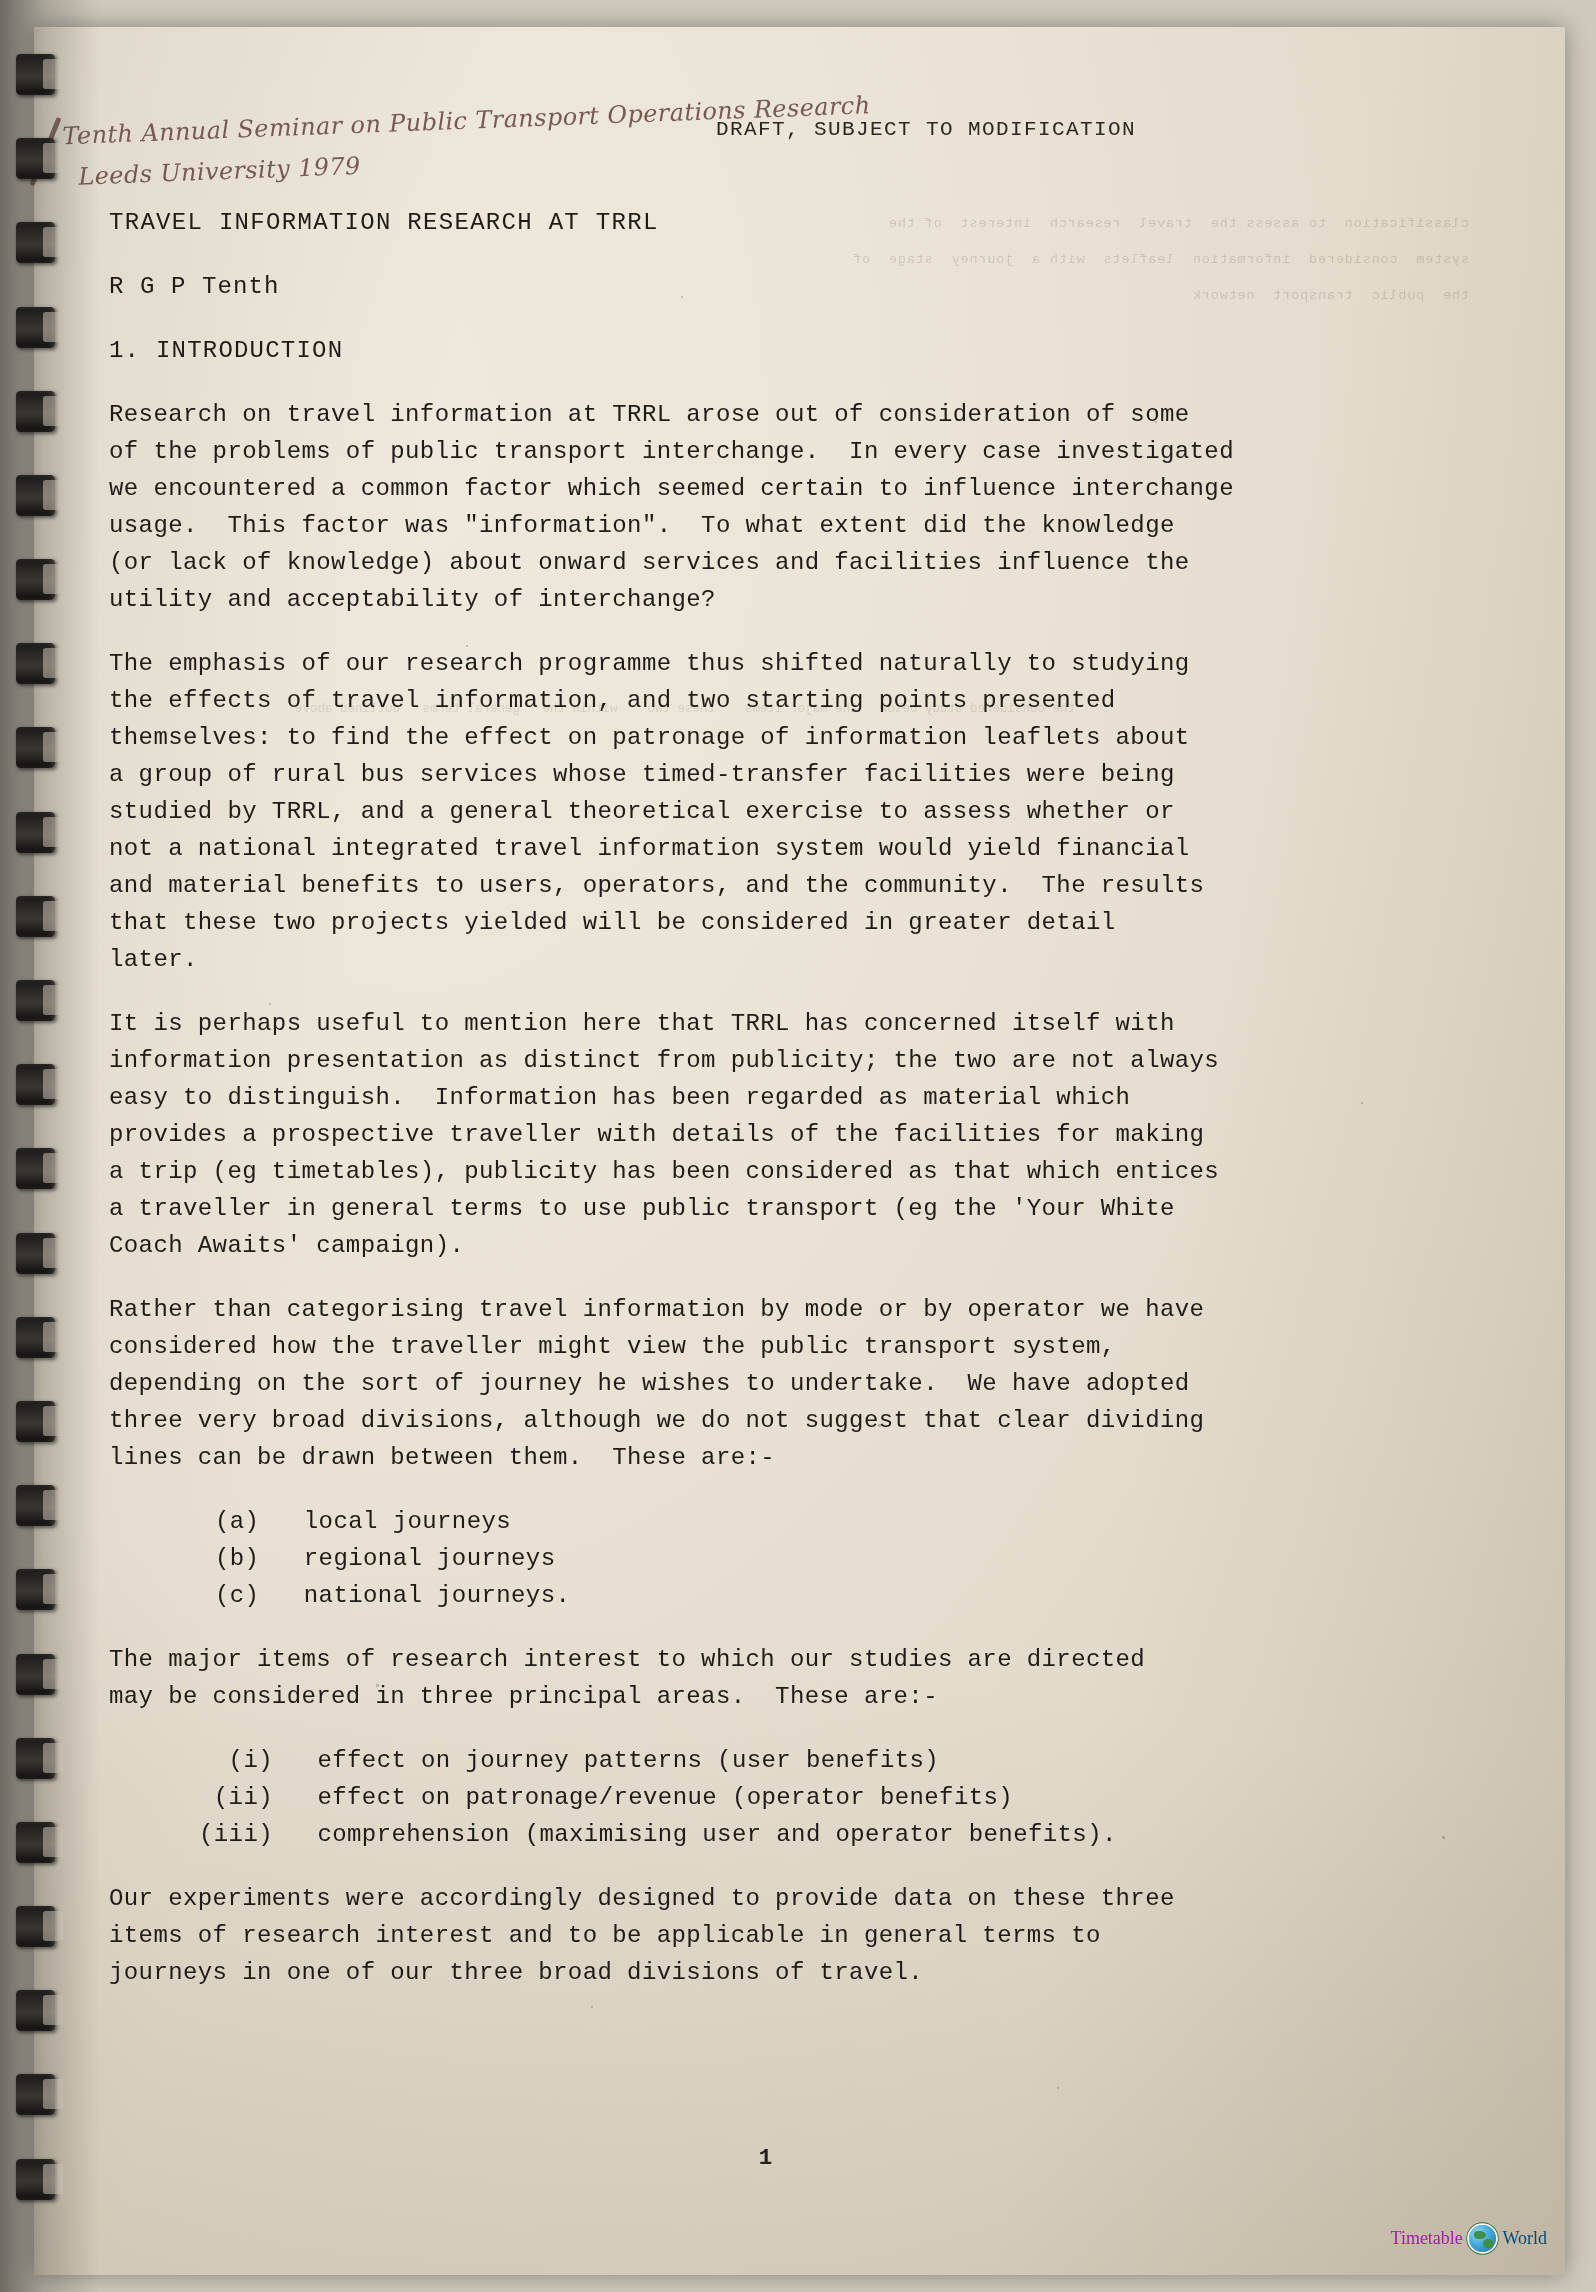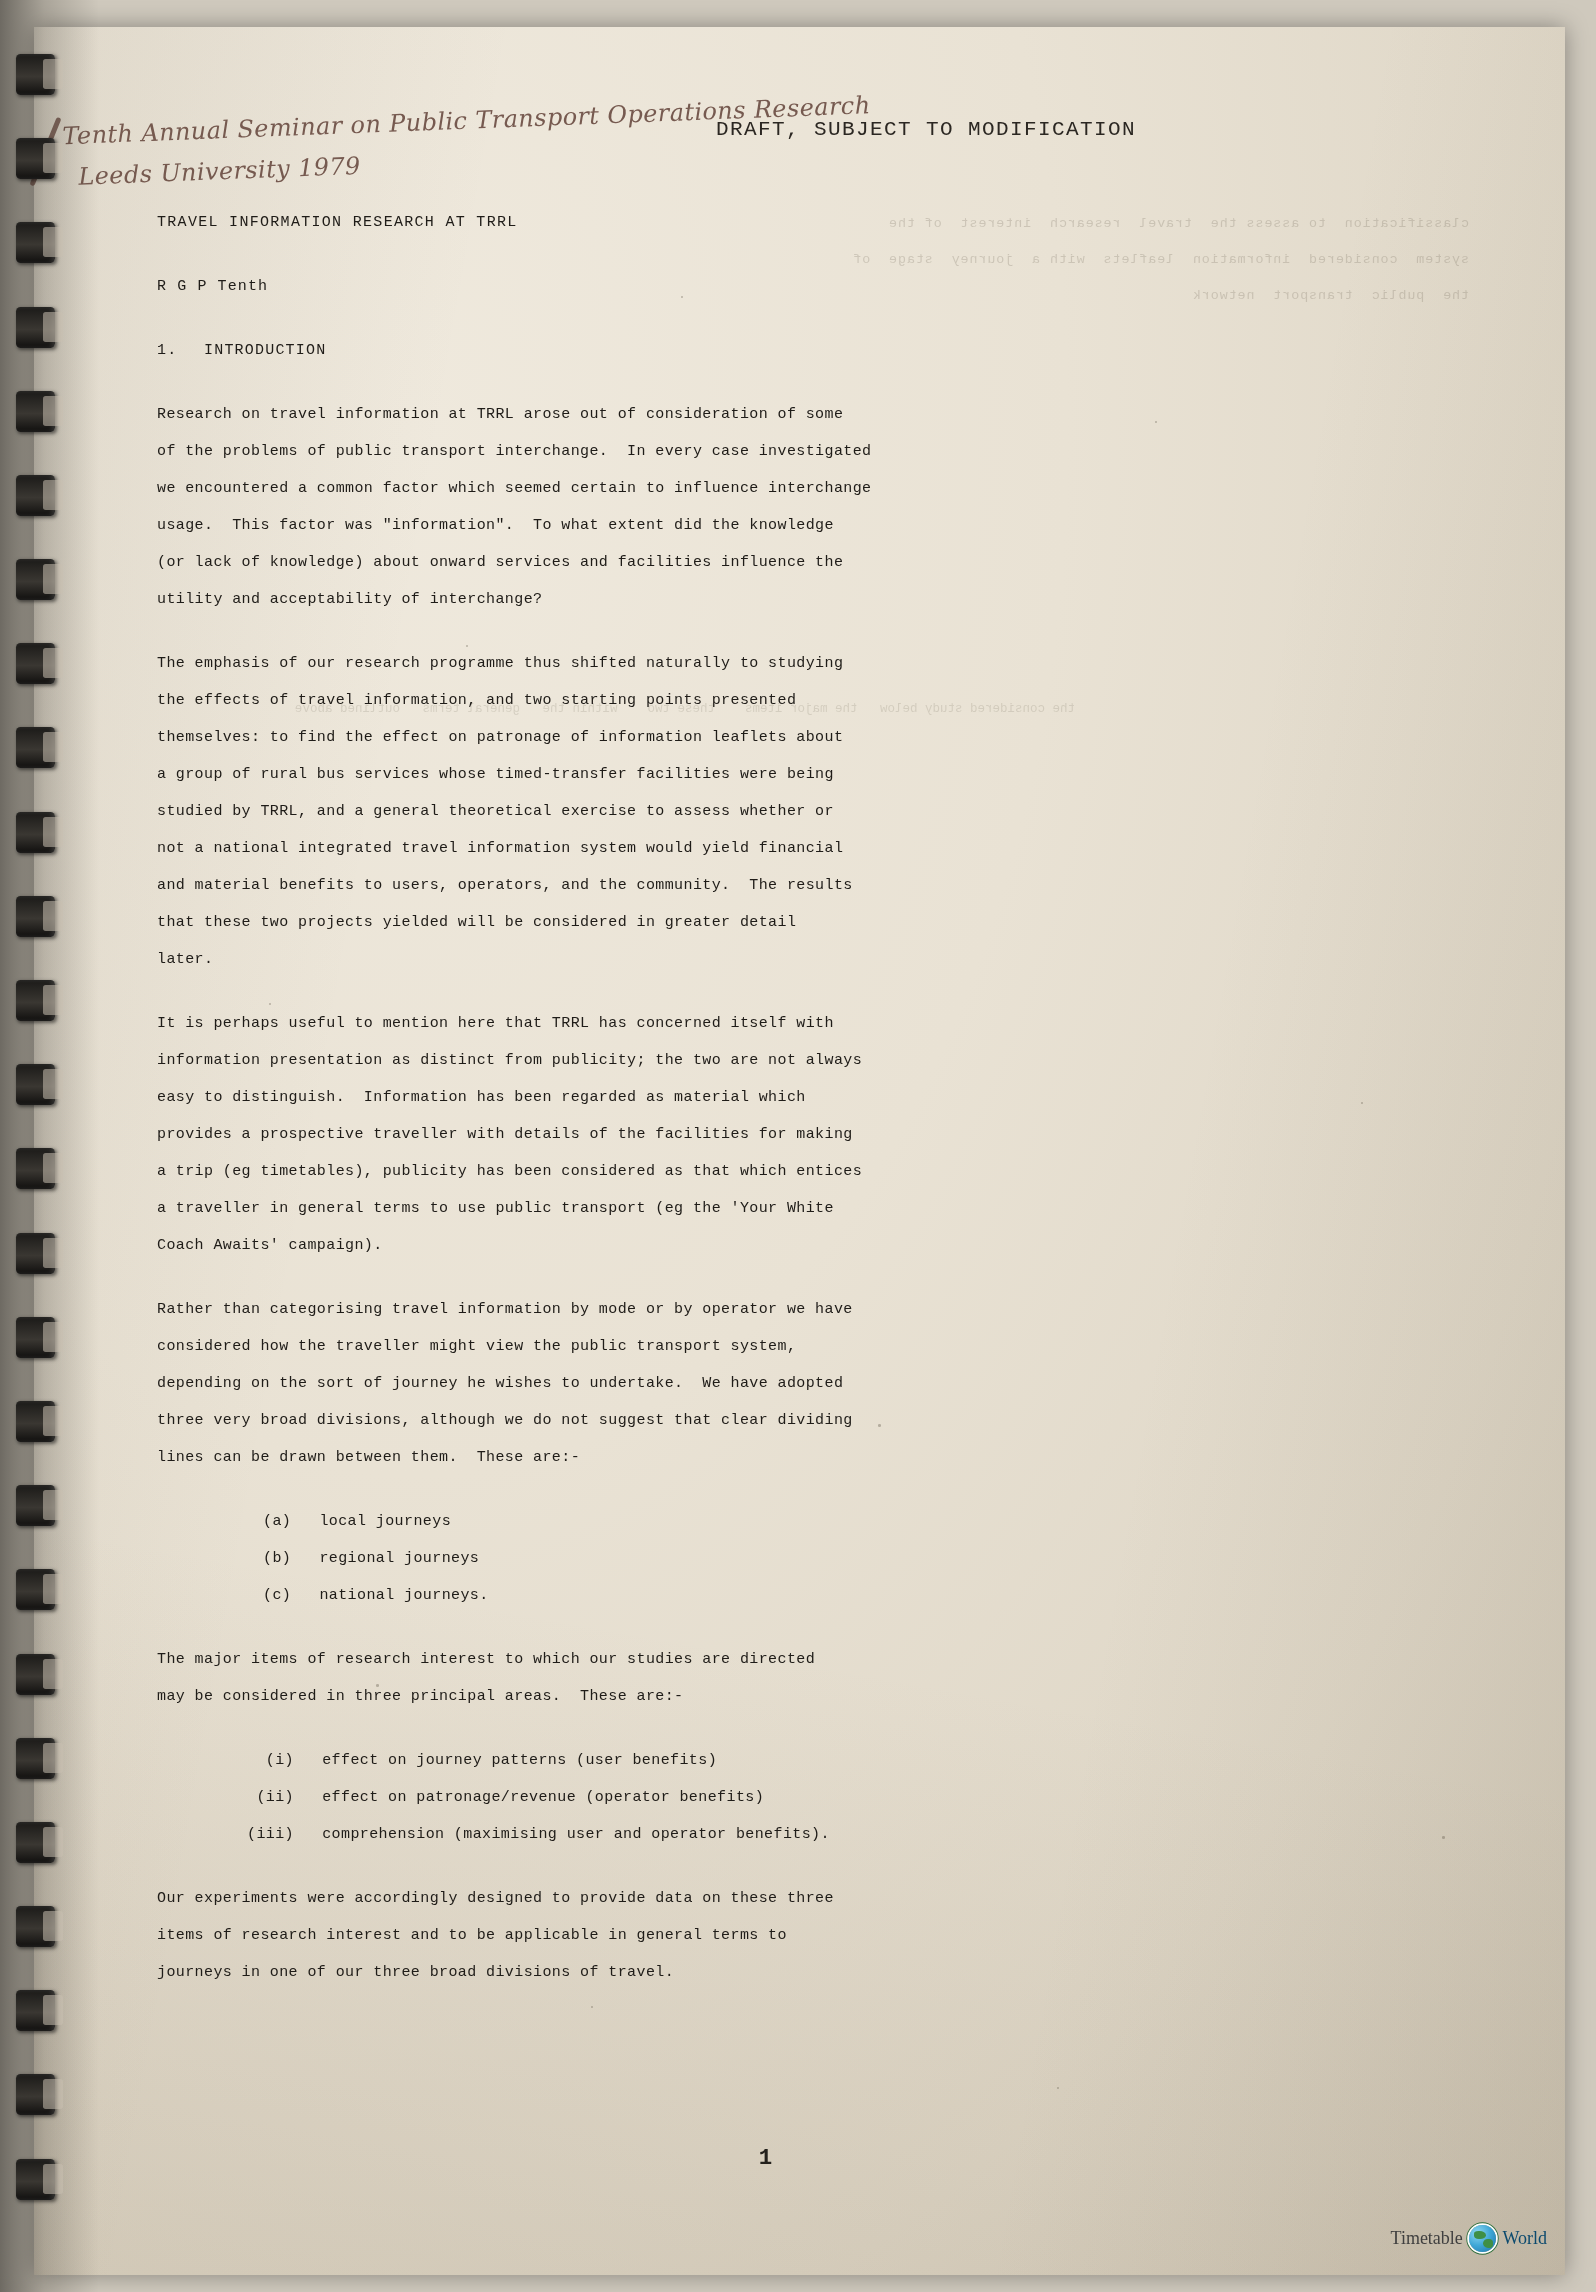--- a/index.html
+++ b/index.html
@@ -136,24 +136,23 @@
     font-size: 21px;
     letter-spacing: 1.4px;
     color: #2b2722;
   }
   .doc {
     position: absolute;
     left: 109px;
     top: 204px;
     width: 1272px;
     color: #1f1c18;
-    font-size: 15px;
+    font-size: 24px;
     line-height: 37px;
     letter-spacing: 0.4px;
-    margin-left: 48px;
   }
   .doc p { margin: 0 0 27px 0; white-space: pre-wrap; }
   .title { margin: 0 0 38px 0; letter-spacing: 1.3px; }
   .author { margin: 0 0 57px 0; letter-spacing: 1.1px; }
   .heading { margin: 0 0 32px 0; letter-spacing: 1.2px; }
   .heading .num { display: inline-block; width: 47px; }
   .listblock { margin: 0 0 27px 0; }
   .listblock .row { white-space: pre; }
   .indent-a { padding-left: 106px; }
   .indent-i { padding-left: 90px; }
@@ -195,21 +194,21 @@
     border-radius: 40% 60% 55% 45%;
   }
   .globe:after {
     content: "";
     position: absolute;
     right: 3.6px; bottom: 4.5px;
     width: 9.9px; height: 9px;
     background: #3f8f46;
     border-radius: 55% 45% 40% 60%;
   }
-  .wm-text-a { color: #404040; }
+  .wm-text-a { color: #a21caf; }
   .wm-text-b { color: #0c4a6e; }
   
   .speck {
     position: absolute;
     background: rgba(90,80,65,0.35);
     border-radius: 50%;
     z-index: 4;
   }
 </style>
 </head>

